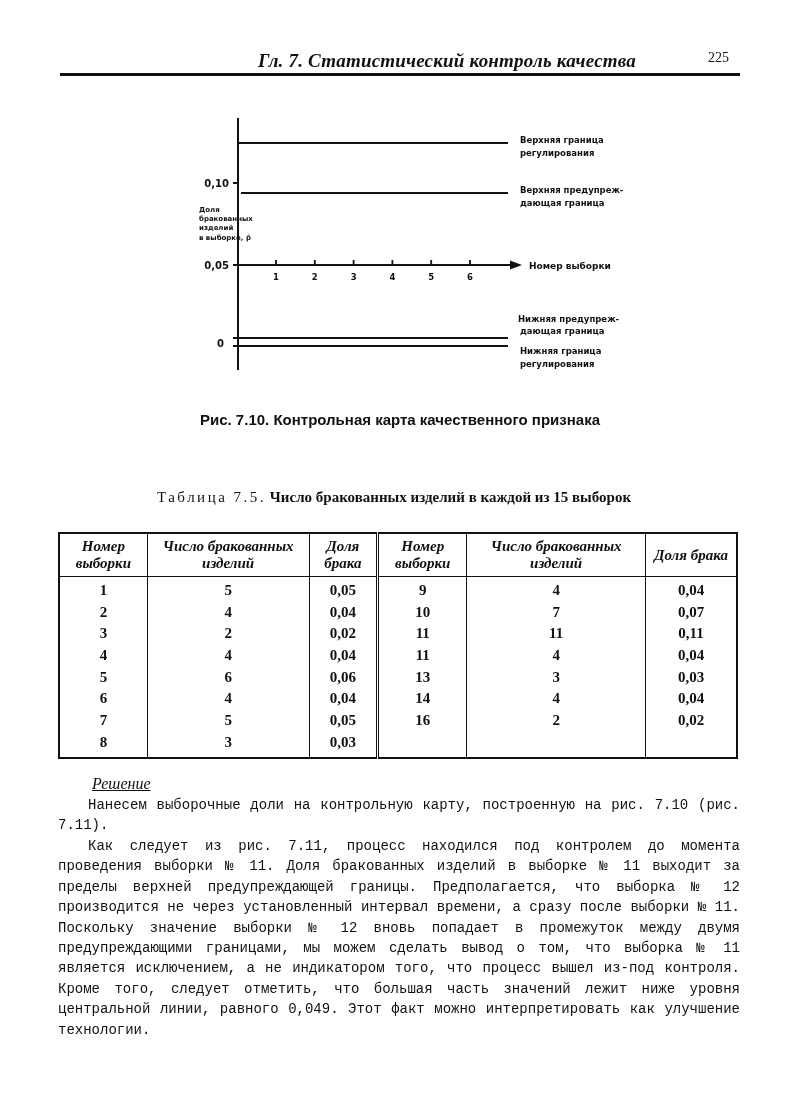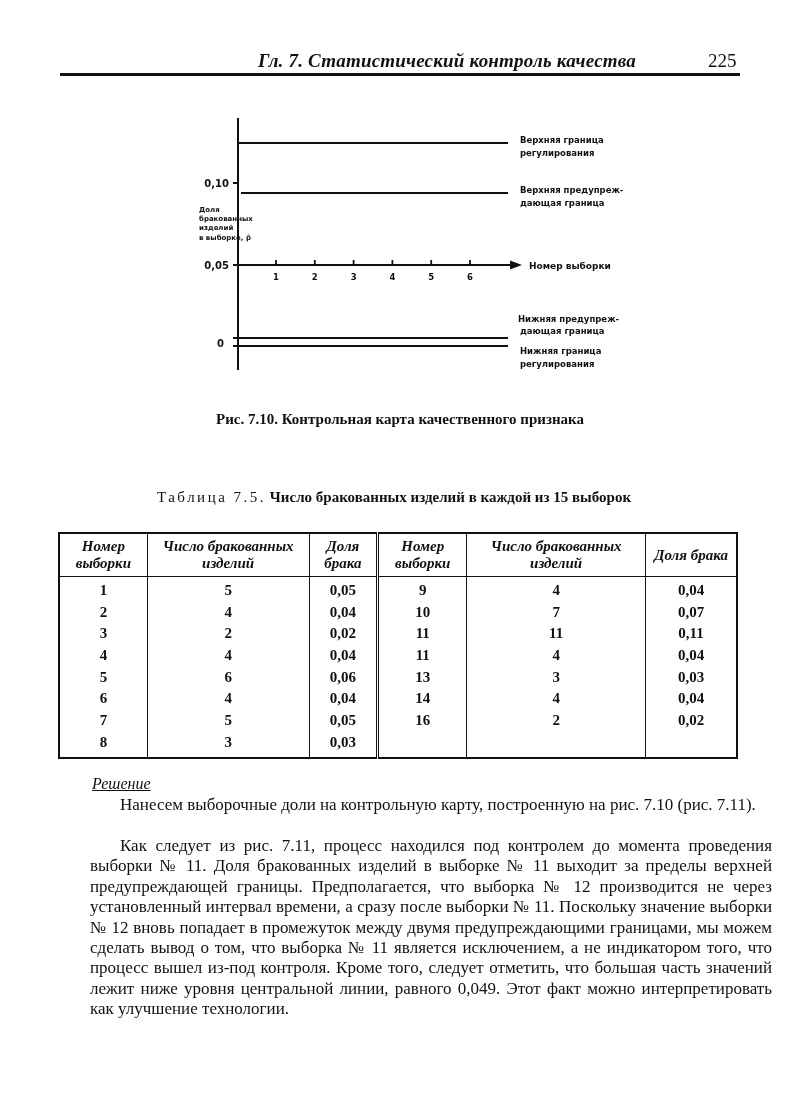--- a/index.html
+++ b/index.html
@@ -1,33 +1,33 @@
 <!DOCTYPE html>
 <html><head>
 <meta charset="utf-8">
 <style>
   html, body { margin:0; padding:0; background:#ffffff; }
   body { width:800px; height:1095px; position:relative; overflow:hidden; color:#111; font-family:"Liberation Serif", serif; }
   .abs { position:absolute; }
   .hdr-title { left:222px; top:50px; font-size:19px; font-style:italic; font-weight:bold; font-family:"Liberation Serif", serif; letter-spacing:0.2px;margin-left:36px; }
-  .hdr-page { left:708px; top:50px; font-size:19px; font-family:"Liberation Serif", serif; }
+  .hdr-page { left:708px; top:50px; font-size:14px; font-family:"Liberation Serif", serif; }
   .hdr-rule { left:60px; top:73px; width:680px; height:3px; background:#111; }
   svg.chart { position:absolute; left:0; top:0; }
   .chart text { font-family:"DejaVu Sans", sans-serif; font-weight:bold; fill:#111; }
-  .caption { left:0; width:800px; top:411px; text-align:center; font-size:15px; font-weight:bold; font-family:Liberation Serif, serif; }
+  .caption { left:0; width:800px; top:411px; text-align:center; font-size:15px; font-weight:bold; font-family:Liberation Sans, sans-serif; }
   .tbl-title { left:0; width:788px; top:488px; text-align:center; font-size:15px; line-height:18px; font-weight:bold; }
   .tbl-title .lead { font-weight:normal; letter-spacing:2.5px; }
   table.data { position:absolute; left:58px; top:532px; width:680px; border-collapse:collapse; border:2.5px solid #111; font-family:"Liberation Serif", serif; }
   table.data th { font-style:italic; font-weight:bold; font-size:15px; line-height:17px; border-left:1.5px solid #111; border-bottom:1.5px solid #111; padding:4px 2px 4px 2px; text-align:center; height:34px; }
   table.data td { font-size:15px; font-weight:bold; text-align:center; border-left:1.5px solid #111; line-height:21.7px; padding:0; vertical-align:top; }
   table.data td.split, table.data th.split { border-left:3px double #111; }
   table.data td .cell { height:21.7px; }
   .col1 { width:84px; } .col2 { width:160px; } .col3 { width:64px; } .col4 { width:84px; } .col5 { width:178px; } .col6 { width:88px; }
   .sol-head { left:92px; top:775px; font-size:16px; font-style:italic;text-decoration:underline; }
-  .para { left:58px; width:682px; font-size:17px; line-height:20.4px; text-align:justify; font-family:Liberation Serif, serif;margin-left:32px; }
+  .para { left:58px; width:682px; font-size:14px; line-height:20.4px; text-align:justify; font-family:Liberation Mono, monospace; }
   .p1 { top:795px; text-indent:30px; }
   .p2 { top:836px; text-indent:30px; }
 </style>
 </head>
 <body>
 
 <div class="abs hdr-title">Гл. 7. Статистический контроль качества</div>
 <div class="abs hdr-page">225</div>
 <div class="abs hdr-rule"></div>
 

